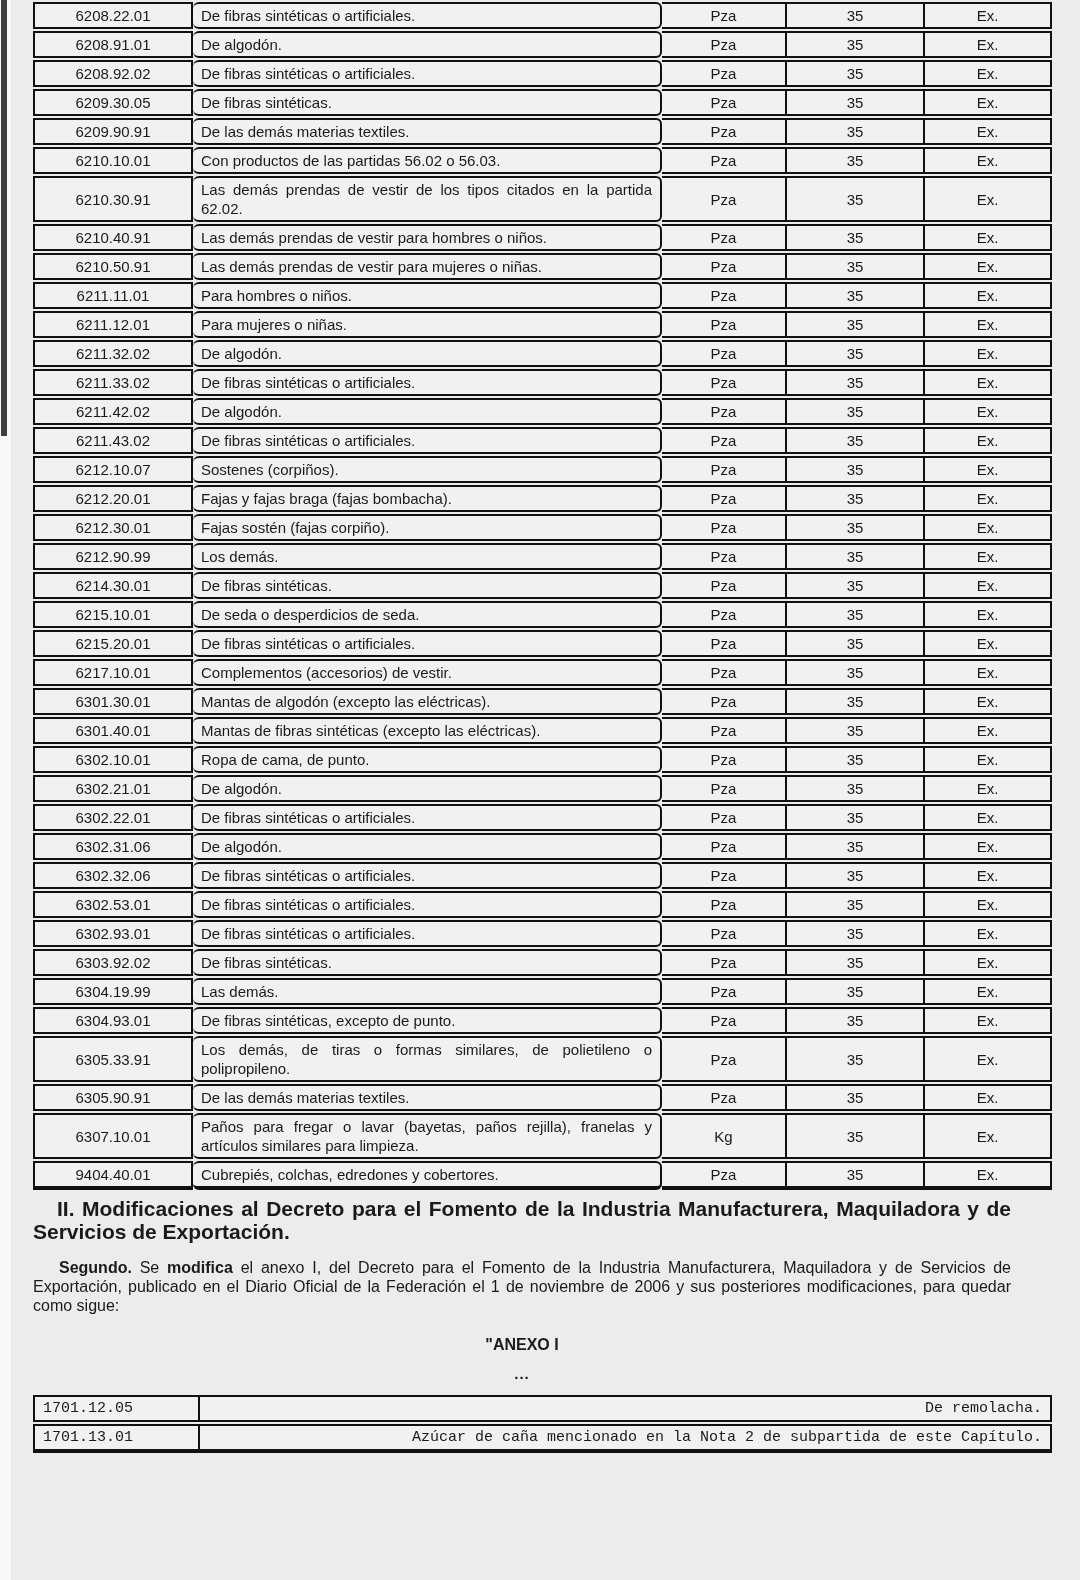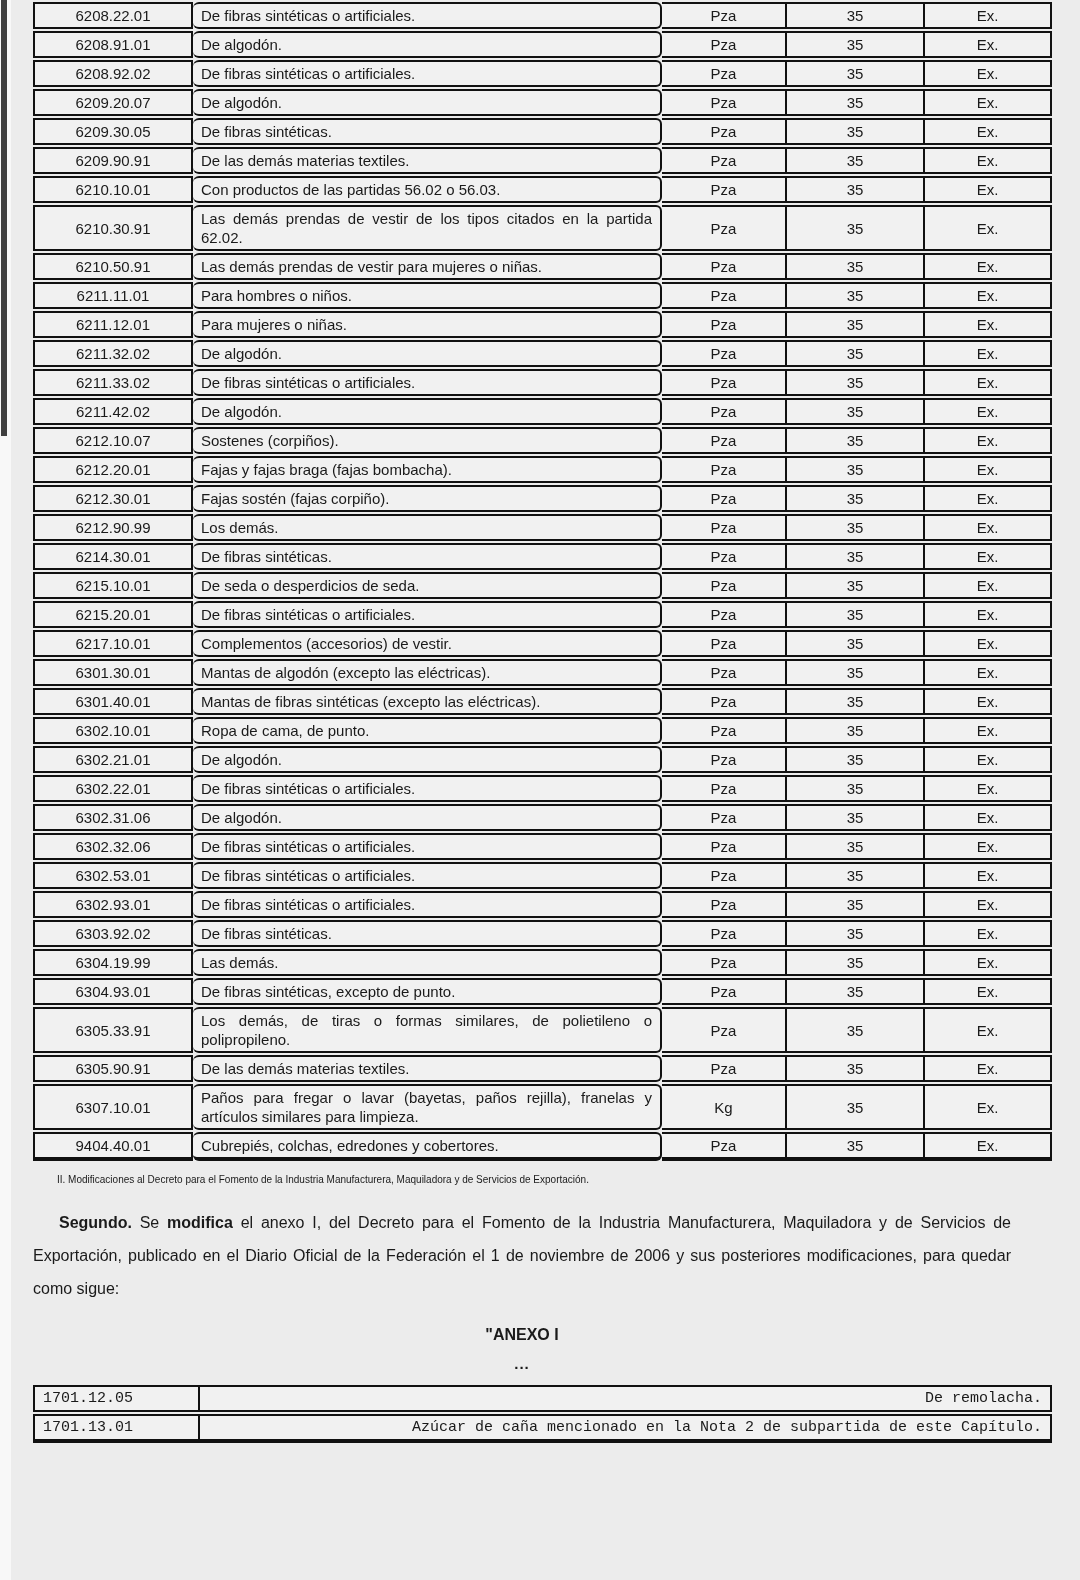--- a/index.html
+++ b/index.html
@@ -53,30 +53,30 @@
   .tariff td.desc  { text-align: justify; border-radius: 6px; }
   .tariff td.cmid  { text-align: center; }
   
   .annex col.a-code { width: 167px; }
   .annex col.a-desc { width: 852px; }
   .annex td { height: 24px; line-height: 24px; padding: 0 8px; text-align: right; }
   .annex td.code { text-align: left; }
   
   .para-heading {
     margin: 5px 0 0 0;
-    font-weight: normal;
-    font-size: 10px;
+    font-weight: bold;
+    font-size: 21px;
     line-height: 23px;
     text-align: justify;
     text-indent: 24px;
   }
   .para-body {
     margin: 15px 0 0 0;
     font-size: 16px;
-    line-height: 33px;
+    line-height: 19px;
     text-align: justify;
     text-indent: 26px;
   }
   .anexo-heading {
     margin: 21px 0 0 0;
     text-align: center;
     font-weight: bold;
     font-size: 16px;
     line-height: 18px;
   }
@@ -125,27 +125,20 @@
         </tr>
 
         <tr>
           <td class="code">6208.92.02</td>
           <td class="desc">De fibras sintéticas o artificiales.</td>
           <td class="cmid">Pza</td>
           <td class="cmid">35</td>
           <td class="cmid">Ex.</td>
         </tr>
 
-        <tr>
-          <td class="code">6209.20.07</td>
-          <td class="desc">De algodón.</td>
-          <td class="cmid">Pza</td>
-          <td class="cmid">35</td>
-          <td class="cmid">Ex.</td>
-        </tr>
 
         <tr>
           <td class="code">6209.30.05</td>
           <td class="desc">De fibras sintéticas.</td>
           <td class="cmid">Pza</td>
           <td class="cmid">35</td>
           <td class="cmid">Ex.</td>
         </tr>
 
         <tr>
@@ -165,20 +158,27 @@
         </tr>
 
         <tr>
           <td class="code">6210.30.91</td>
           <td class="desc">Las demás prendas de vestir de los tipos citados en la partida 62.02.</td>
           <td class="cmid">Pza</td>
           <td class="cmid">35</td>
           <td class="cmid">Ex.</td>
         </tr>
 
+        <tr>
+          <td class="code">6210.40.91</td>
+          <td class="desc">Las demás prendas de vestir para hombres o niños.</td>
+          <td class="cmid">Pza</td>
+          <td class="cmid">35</td>
+          <td class="cmid">Ex.</td>
+        </tr>
 
         <tr>
           <td class="code">6210.50.91</td>
           <td class="desc">Las demás prendas de vestir para mujeres o niñas.</td>
           <td class="cmid">Pza</td>
           <td class="cmid">35</td>
           <td class="cmid">Ex.</td>
         </tr>
 
         <tr>
@@ -214,20 +214,27 @@
         </tr>
 
         <tr>
           <td class="code">6211.42.02</td>
           <td class="desc">De algodón.</td>
           <td class="cmid">Pza</td>
           <td class="cmid">35</td>
           <td class="cmid">Ex.</td>
         </tr>
 
+        <tr>
+          <td class="code">6211.43.02</td>
+          <td class="desc">De fibras sintéticas o artificiales.</td>
+          <td class="cmid">Pza</td>
+          <td class="cmid">35</td>
+          <td class="cmid">Ex.</td>
+        </tr>
 
         <tr>
           <td class="code">6212.10.07</td>
           <td class="desc">Sostenes (corpiños).</td>
           <td class="cmid">Pza</td>
           <td class="cmid">35</td>
           <td class="cmid">Ex.</td>
         </tr>
 
         <tr>

